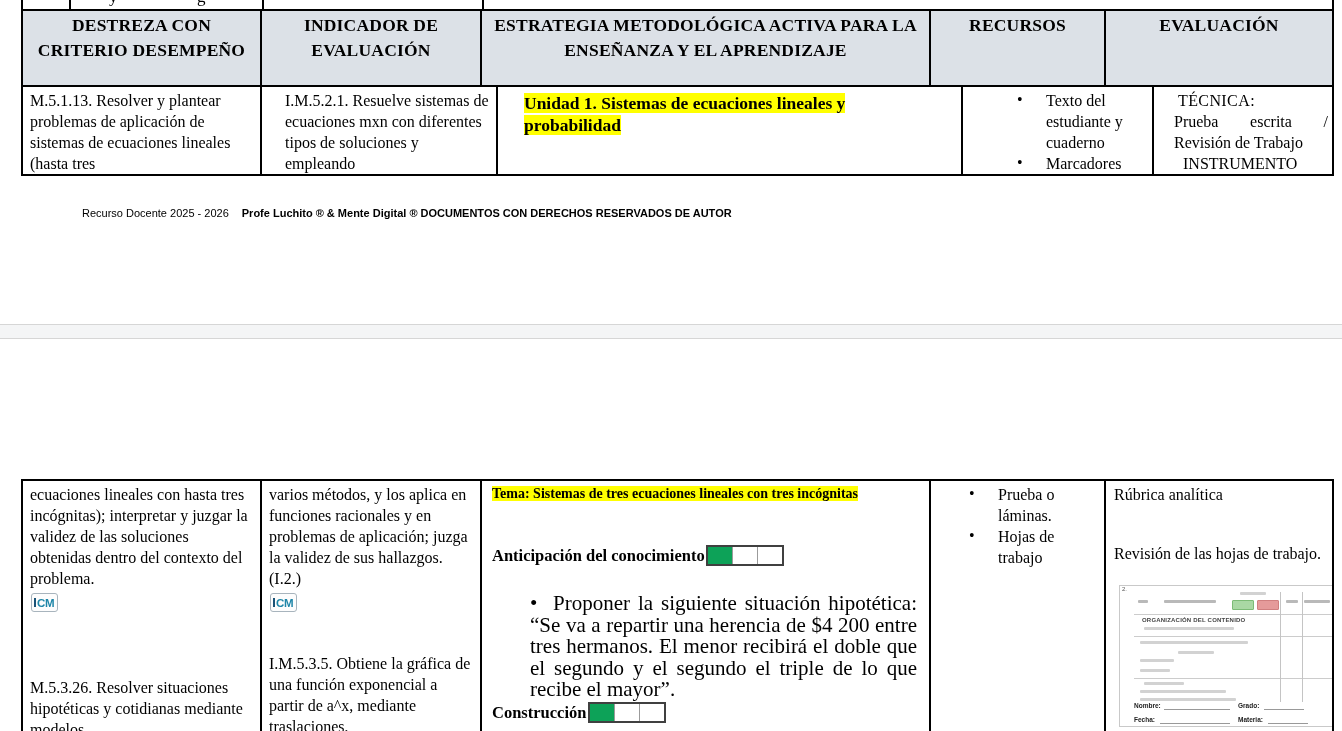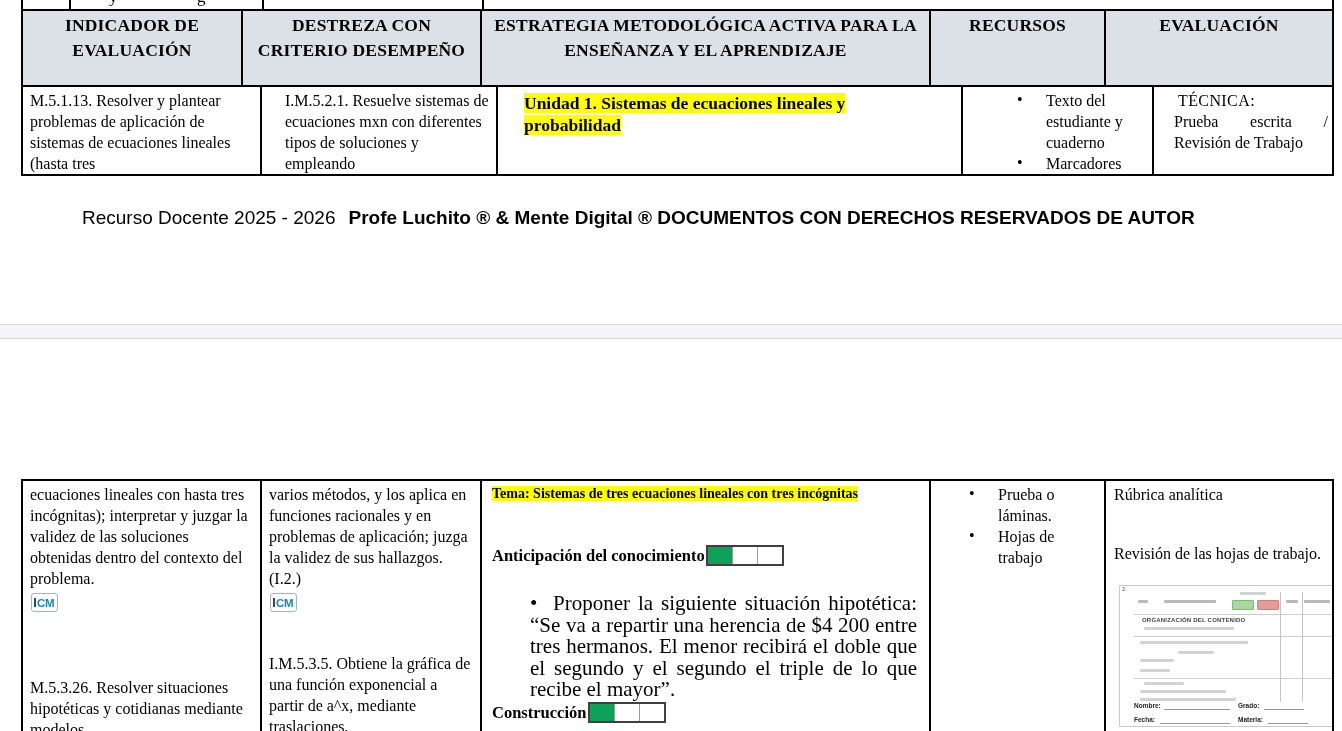--- a/index.html
+++ b/index.html
@@ -34,21 +34,21 @@
   .blist { padding-top: 3px; }
   .bitem { position: relative; padding-left: 67px; padding-right: 4px; font-size: 16px; line-height: 21px; }
   .bdot { position: absolute; left: 38px; top: -1px; }
 
   .evline { font-size: 16px; line-height: 21px; padding: 3px 8px 0; }
   .evp { font-size: 16px; line-height: 21px; padding: 0 4px; }
   .just { text-align: justify; }
   .indent { padding-left: 13px; }
 
   
-  #footer { left: 82px; top: 207px; font-family: "Liberation Sans", sans-serif; font-size: 19px; white-space: nowrap; }
+  #footer { left: 82px; top: 207px; font-family: "Liberation Sans", sans-serif; font-size: 11px; white-space: nowrap; }
   #footer .fbold { font-weight: bold; margin-left: 13px; }
 
   
   #pagebreak { left: 0; top: 324px; width: 1342px; height: 15px; background: #f4f5f6;
     border-top: 1px solid #d6d6d6; border-bottom: 1px solid #d6d6d6; }
 
   
   #table2 { left: 21px; top: 479px; width: 1313px; height: 252px; display: flex;
     border-left: 2px solid #000; border-right: 2px solid #000; border-top: 2px solid #000; background: #fff; }
 
@@ -96,22 +96,22 @@
 <div id="topstrip" class="abs">
   <span class="frag" style="left:86px">y</span>
   <span class="frag" style="left:174px">g</span>
   <span class="vline" style="left:46px"></span>
   <span class="vline" style="left:239px"></span>
   <span class="vline" style="left:459px"></span>
 </div>
 
 <div id="table1" class="abs">
   <div id="hdr-row" class="trow">
+    <div class="cell c1 hcell">DESTREZA CON CRITERIO DESEMPEÑO</div>
     <div class="cell c2 hcell">INDICADOR DE EVALUACIÓN</div>
-    <div class="cell c1 hcell">DESTREZA CON CRITERIO DESEMPEÑO</div>
     <div class="cell c3 hcell">ESTRATEGIA METODOLÓGICA ACTIVA PARA LA ENSEÑANZA Y EL APRENDIZAJE</div>
     <div class="cell c4 hcell">RECURSOS</div>
     <div class="cell c5 hcell last">EVALUACIÓN</div>
   </div>
   <div id="data-row1" class="trow">
     <div class="cell c1">
       <div class="body-text">M.5.1.13. Resolver y plantear problemas de aplicación de sistemas de ecuaciones lineales (hasta tres</div>
     </div>
     <div class="cell c2">
       <div class="body-text">I.M.5.2.1. Resuelve sistemas de ecuaciones mxn con diferentes tipos de soluciones y empleando</div>
@@ -121,20 +121,21 @@
     </div>
     <div class="cell c4">
       <div class="blist">
         <div class="bitem"><span class="bdot">•</span><span>Texto del estudiante y cuaderno</span></div>
         <div class="bitem"><span class="bdot">•</span><span>Marcadores</span></div>
       </div>
     </div>
     <div class="cell c5 last">
       <div class="evline" style="letter-spacing:0.4px">TÉCNICA:</div>
       <div class="evp just">Prueba escrita / Revisión de Trabajo</div>
+      <div class="evp indent">INSTRUMENTO</div>
     </div>
   </div>
 </div>
 
 <div id="footer" class="abs">
   <span class="freg">Recurso Docente 2025 - 2026</span><span class="fbold">Profe Luchito ® &amp; Mente Digital ® DOCUMENTOS CON DERECHOS RESERVADOS DE AUTOR</span>
 </div>
 
 <div id="pagebreak" class="abs"></div>
 

